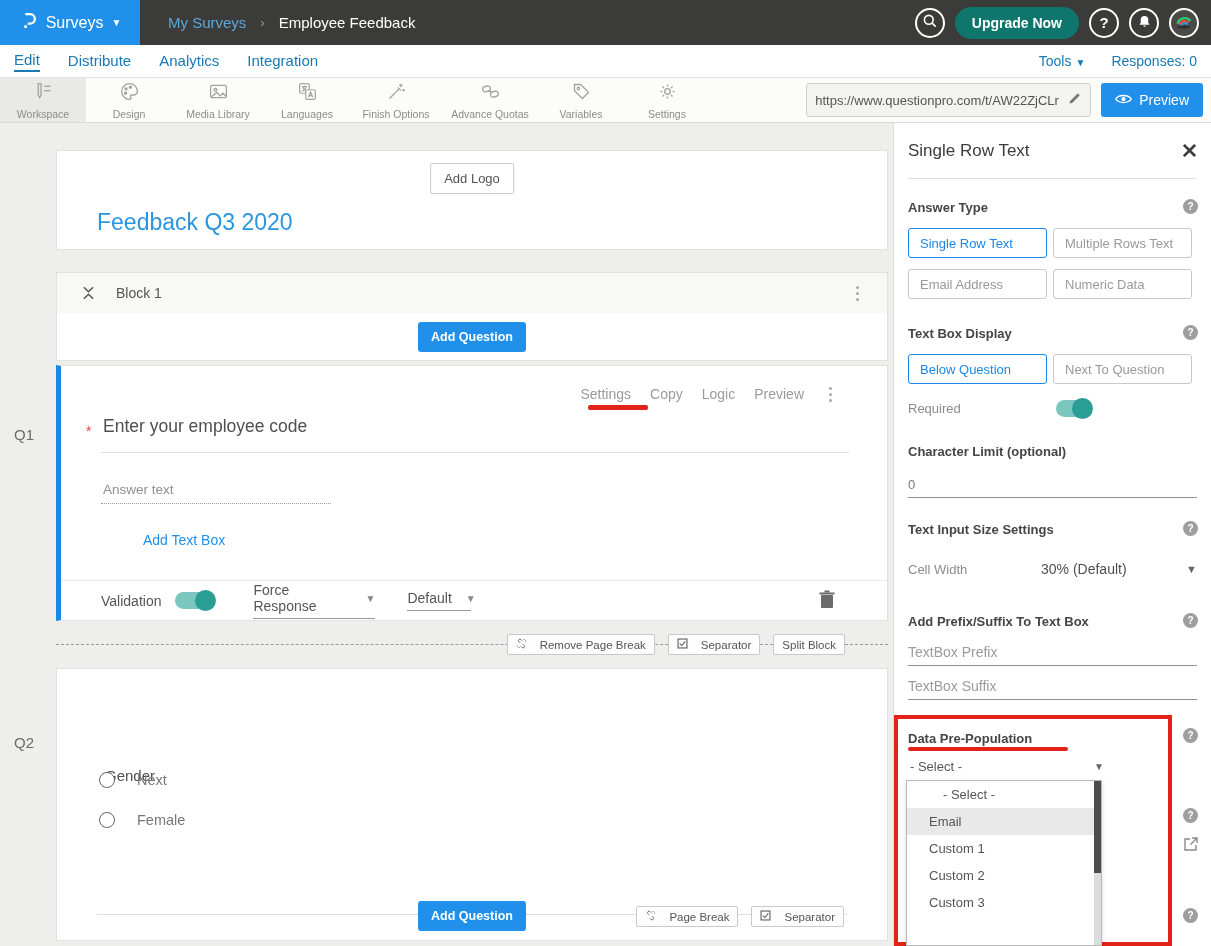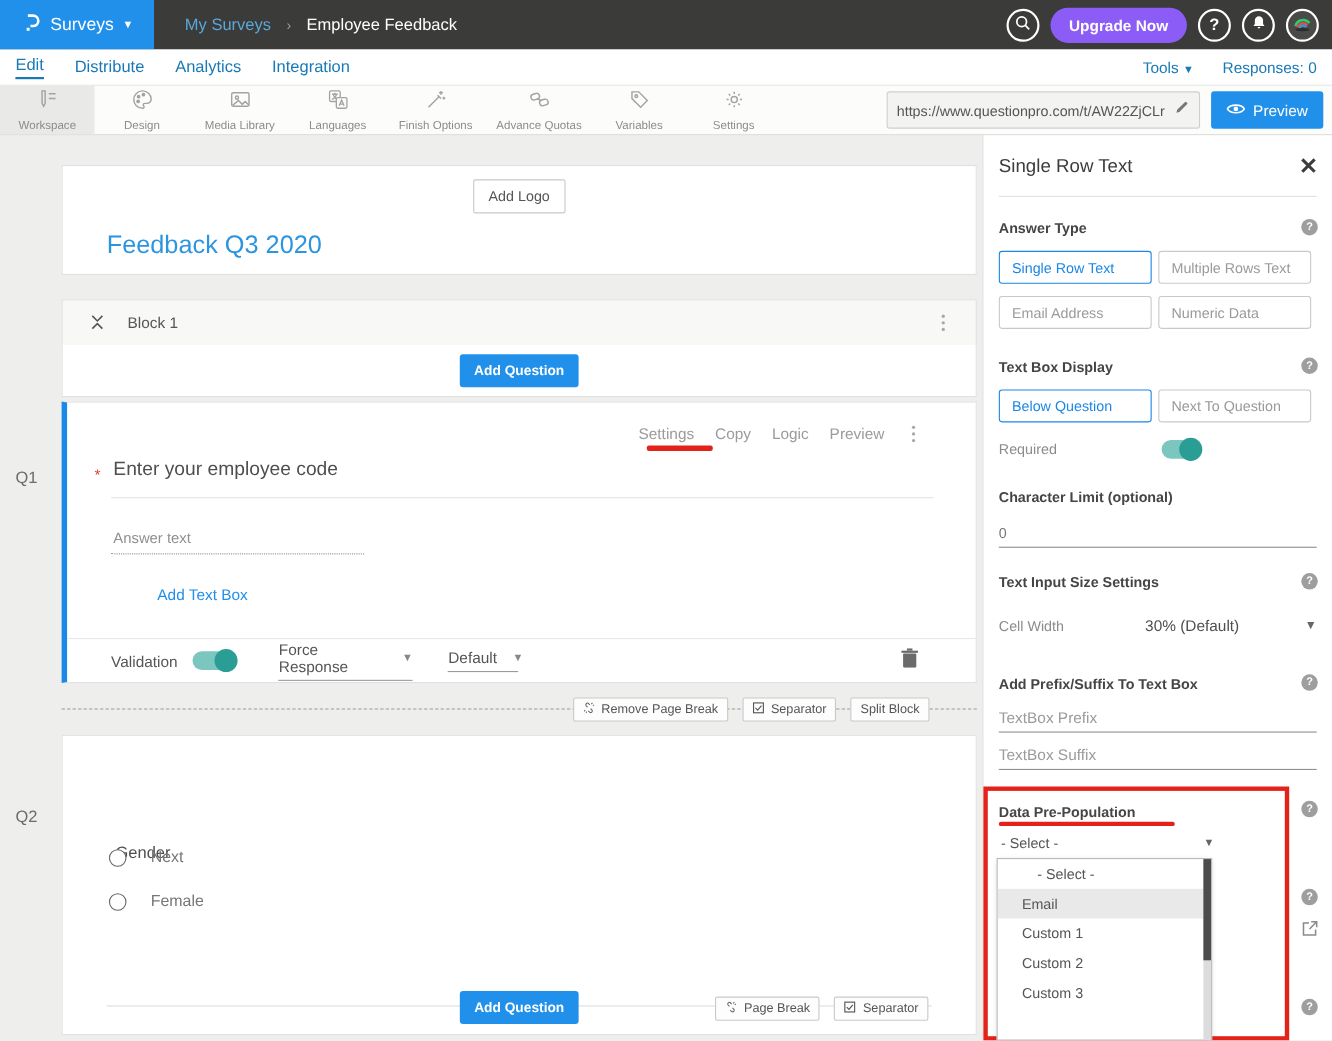--- a/index.html
+++ b/index.html
@@ -17,21 +17,21 @@
   .topbar { position:absolute; left:0; top:0; width:1211px; height:45px; background:#3b3b39; display:flex; align-items:center; }
   .logo-block { width:140px; height:45px; background:#2090ea; display:flex; align-items:center; justify-content:center; gap:8px; cursor:pointer; }
   .logo-block .product { color:#fff; font-size:16px; }
   .logo-block .caret { color:#fff; font-size:10px; }
   .breadcrumb { display:flex; align-items:center; margin-left:28px; font-size:15px; }
   .bc-parent { color:#5ba7d9; cursor:pointer; }
   .bc-sep { color:#9a9a9a; margin:0 14px; font-size:13px; }
   .bc-current { color:#fff; }
   .topbar-right { margin-left:auto; margin-right:12px; display:flex; align-items:center; gap:10px; }
   .circle-btn { width:30px; height:30px; border:2px solid #fff; border-radius:50%; display:flex; align-items:center; justify-content:center; color:#fff; font-weight:bold; font-size:15px; cursor:pointer; }
-  .upgrade-btn { background:#8b5cf6; color:#fff; font-weight:bold; font-size:14px; border:none; border-radius:16px; padding:8px 17px; cursor:pointer; }
+  .upgrade-btn { background:#0f766e; color:#fff; font-weight:bold; font-size:14px; border:none; border-radius:16px; padding:8px 17px; cursor:pointer; }
   .avatar { background:#4a4a48; overflow:hidden; }
 
   
   .navbar { position:absolute; left:0; top:45px; width:1211px; height:33px; background:#fff; border-bottom:1px solid #e3e3e3; display:flex; align-items:center; padding:0 14px; }
   .nav-tab { font-size:15px; color:#1879b5; margin-right:28px; cursor:pointer; padding-bottom:2px; }
   .nav-tab.active { border-bottom:2px solid #1879b5; }
   .nav-right { margin-left:auto; display:flex; align-items:center; gap:26px; font-size:14px; color:#1879b5; }
   .nav-right .caret { font-size:10px; color:#1879b5; margin-left:4px; }
 
   
@@ -71,21 +71,21 @@
   .add-textbox-link { position:absolute; left:82px; top:166px; font-size:14px; color:#2190ea; cursor:pointer; }
   .q1-footer { position:absolute; left:0; right:0; bottom:0; height:40px; border-top:1px solid #e8e8e8; display:flex; align-items:center; padding:0 40px; }
   .toggle { width:40px; height:17px; background:#7cc6c0; border-radius:9px; position:relative; cursor:pointer; }
   .toggle .knob { position:absolute; right:-1px; top:-2px; width:21px; height:21px; border-radius:50%; background:#2a9d94; }
   .drop-label { display:flex; align-items:center; gap:14px; border-bottom:1px solid #9a9a9a; padding-bottom:4px; font-size:14px; color:#555; cursor:pointer; }
   .drop-label .caret { font-size:10px; color:#888; }
 
   .dashed-row { position:absolute; }
   .dashed-line { position:absolute; left:0; right:0; top:10px; border-top:1px dashed #9a9a9a; }
   .pb-buttons { position:absolute; right:43px; top:0; display:flex; gap:13px; }
-  .mini-btn { background:#fdfdfd; border:1px solid #c9c9c9; border-radius:2px; padding:3px 8px; font-size:11.5px; color:#555; display:flex; align-items:center; gap:6px; cursor:pointer; white-space:nowrap; }
+  .mini-btn { background:#fdfdfd; border:1px solid #c9c9c9; border-radius:2px; padding:3px 8px; font-size:11.5px; color:#555; display:flex; align-items:center; gap:13px; cursor:pointer; white-space:nowrap; }
 
   .radio-row { position:absolute; display:flex; align-items:center; gap:22px; cursor:pointer; }
   .radio-circle { width:16px; height:16px; border:1.5px solid #666; border-radius:50%; background:#fff; }
   .radio-label { font-size:14.5px; color:#777; }
   .q2-footer-line { position:absolute; left:40px; right:40px; top:245px; border-top:1px solid #dedede; }
 
   
   .panel { position:absolute; left:893px; top:123px; width:318px; height:823px; background:#fff; border-left:1px solid #ddd; }
   .panel-title { position:absolute; left:14px; top:18px; font-size:17px; color:#3c3c3c; }
   .panel-close { position:absolute; right:14px; top:20px; cursor:pointer; }

